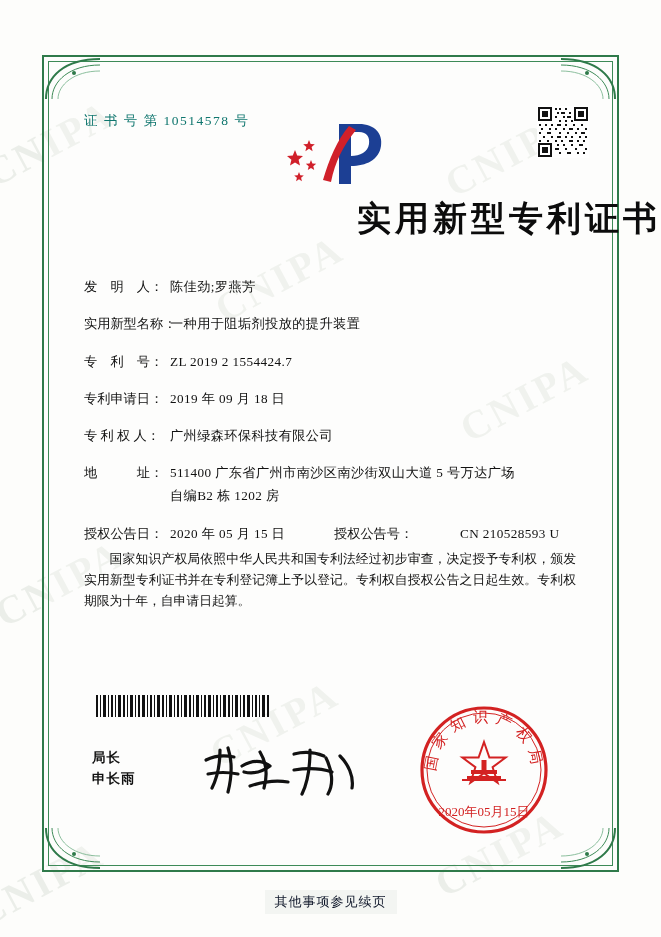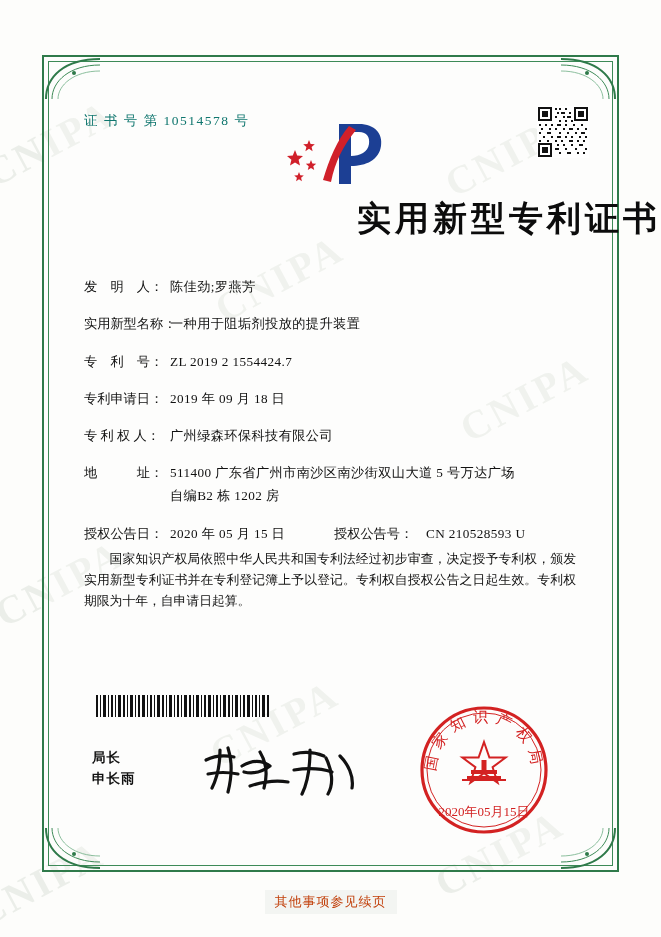--- a/index.html
+++ b/index.html
@@ -143,21 +143,21 @@
   }
   .f-value .sub {
     display: block;
     margin-top: 3px;
   }
   .two-col {
     display: flex;
     width: 100%;
   }
   .col-a { width: 250px; flex: 0 0 250px; display:flex; }
-  .col-b { flex: 1 1 auto; display:flex; }
+  .col-b { flex: 1 1 auto; display:flex;gap:34px; }
   .col-b .f-label2 {
     width: 92px;
     flex: 0 0 92px;
     white-space: nowrap;
   }
 
   
   #paragraphs {
     position: absolute;
     left: 84px;
@@ -218,21 +218,21 @@
     text-align: center;
     font-size: 12.5px;
     color: #111;
   }
   #footer-note {
     position: absolute;
     left: 0; right: 0;
     top: 890px;
     text-align: center;
     font-size: 13px;
-    color: #c2410c;
+    color: #0f172a;
     letter-spacing: 1px;
   }
   #footer-note span {
     display: inline-block;
     padding: 3px 10px;
     background: rgba(235,238,235,0.55);
   }
 </style>
 </head>
 <body>

